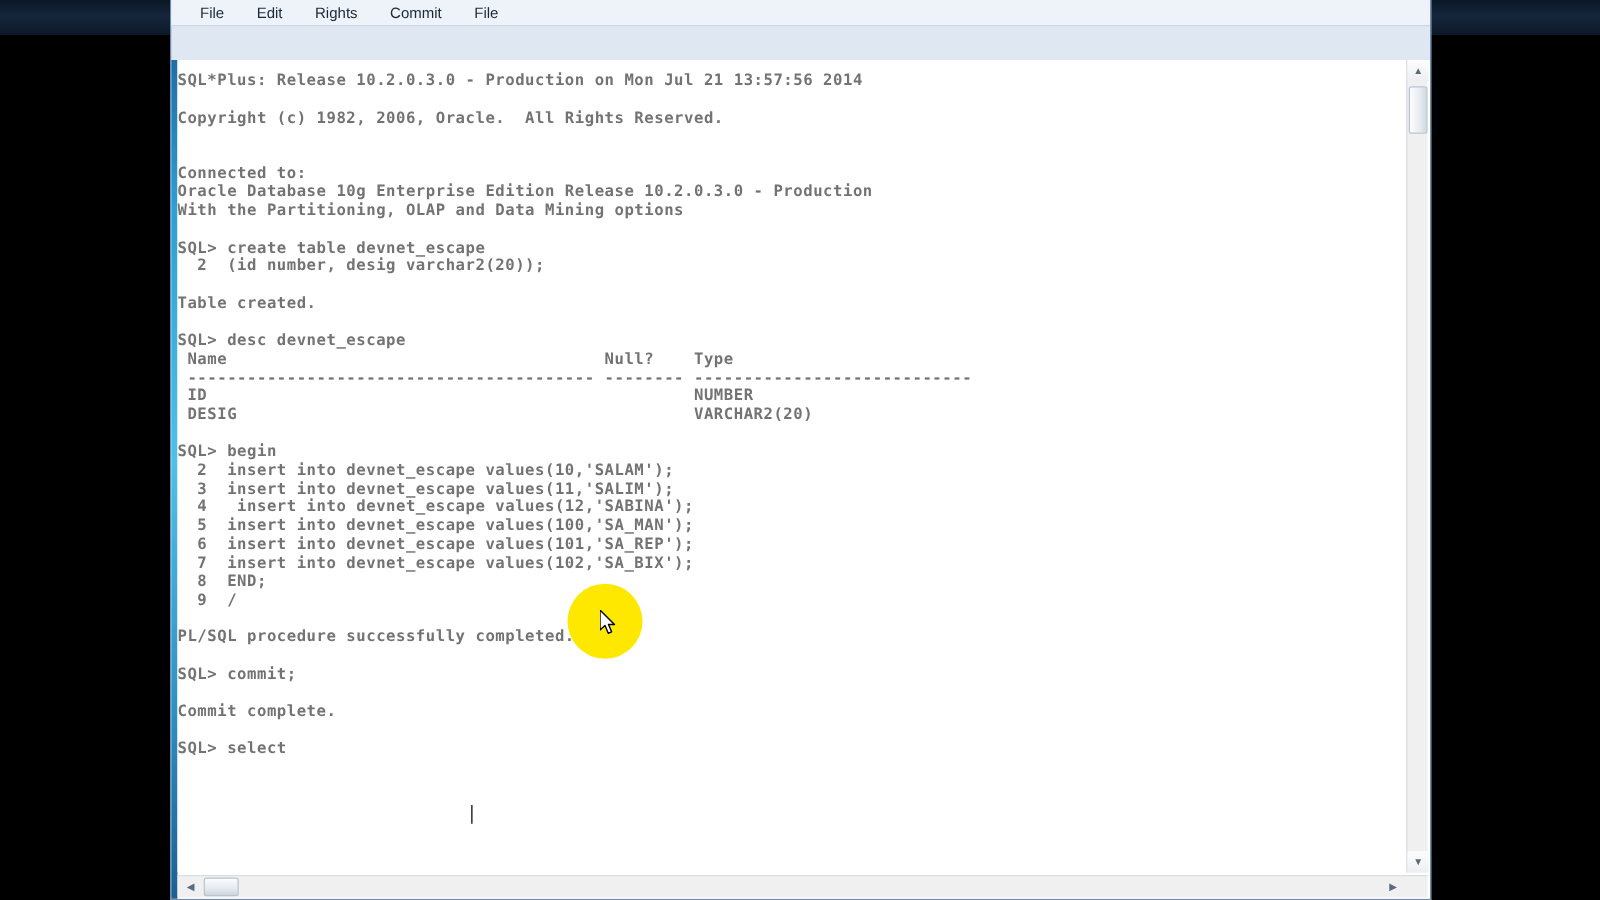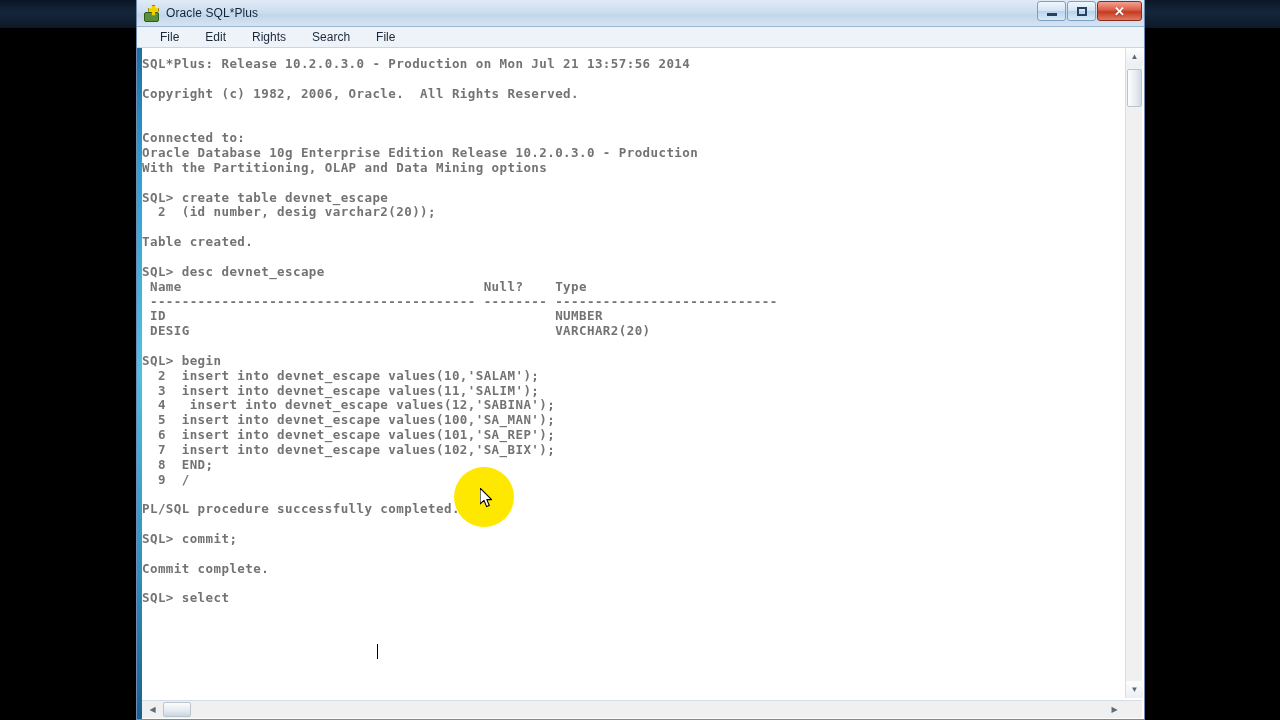--- a/index.html
+++ b/index.html
@@ -293,45 +293,26 @@
       <span class="tray-ico">⎈</span>
       <span class="tray-ico">⚙</span>
       <span class="tray-ico">e</span>
       <span class="tray-ico">?</span>
       <span class="tray-ico">⏻</span>
     </div>
   </div>
 
   <div id="window">
 
-    <div id="titlebar">
-      <span class="app-icon">
-        <span class="plug"></span>
-        <span class="plus"></span>
-      </span>
-      <span class="title-text">Oracle SQL*Plus</span>
-
-      <div id="window-controls">
-        <div class="winbtn">
-          <span class="glyph-min"></span>
-        </div>
-        <div class="winbtn">
-          <span class="glyph-max"></span>
-        </div>
-        <div class="winbtn close">
-          <span class="glyph-x">✕</span>
-        </div>
-      </div>
-    </div>
 
     <div id="menubar">
       <div class="menu-item">File</div>
       <div class="menu-item">Edit</div>
       <div class="menu-item">Rights</div>
-      <div class="menu-item">Search</div>
+      <div class="menu-item">Commit</div>
       <div class="menu-item">File</div>
     </div>
 
     <div id="client">
 
       <div id="left-accent"></div>
 
       <div id="term-pane">
         <pre id="term-text">SQL*Plus: Release 10.2.0.3.0 - Production on Mon Jul 21 13:57:56 2014
 

